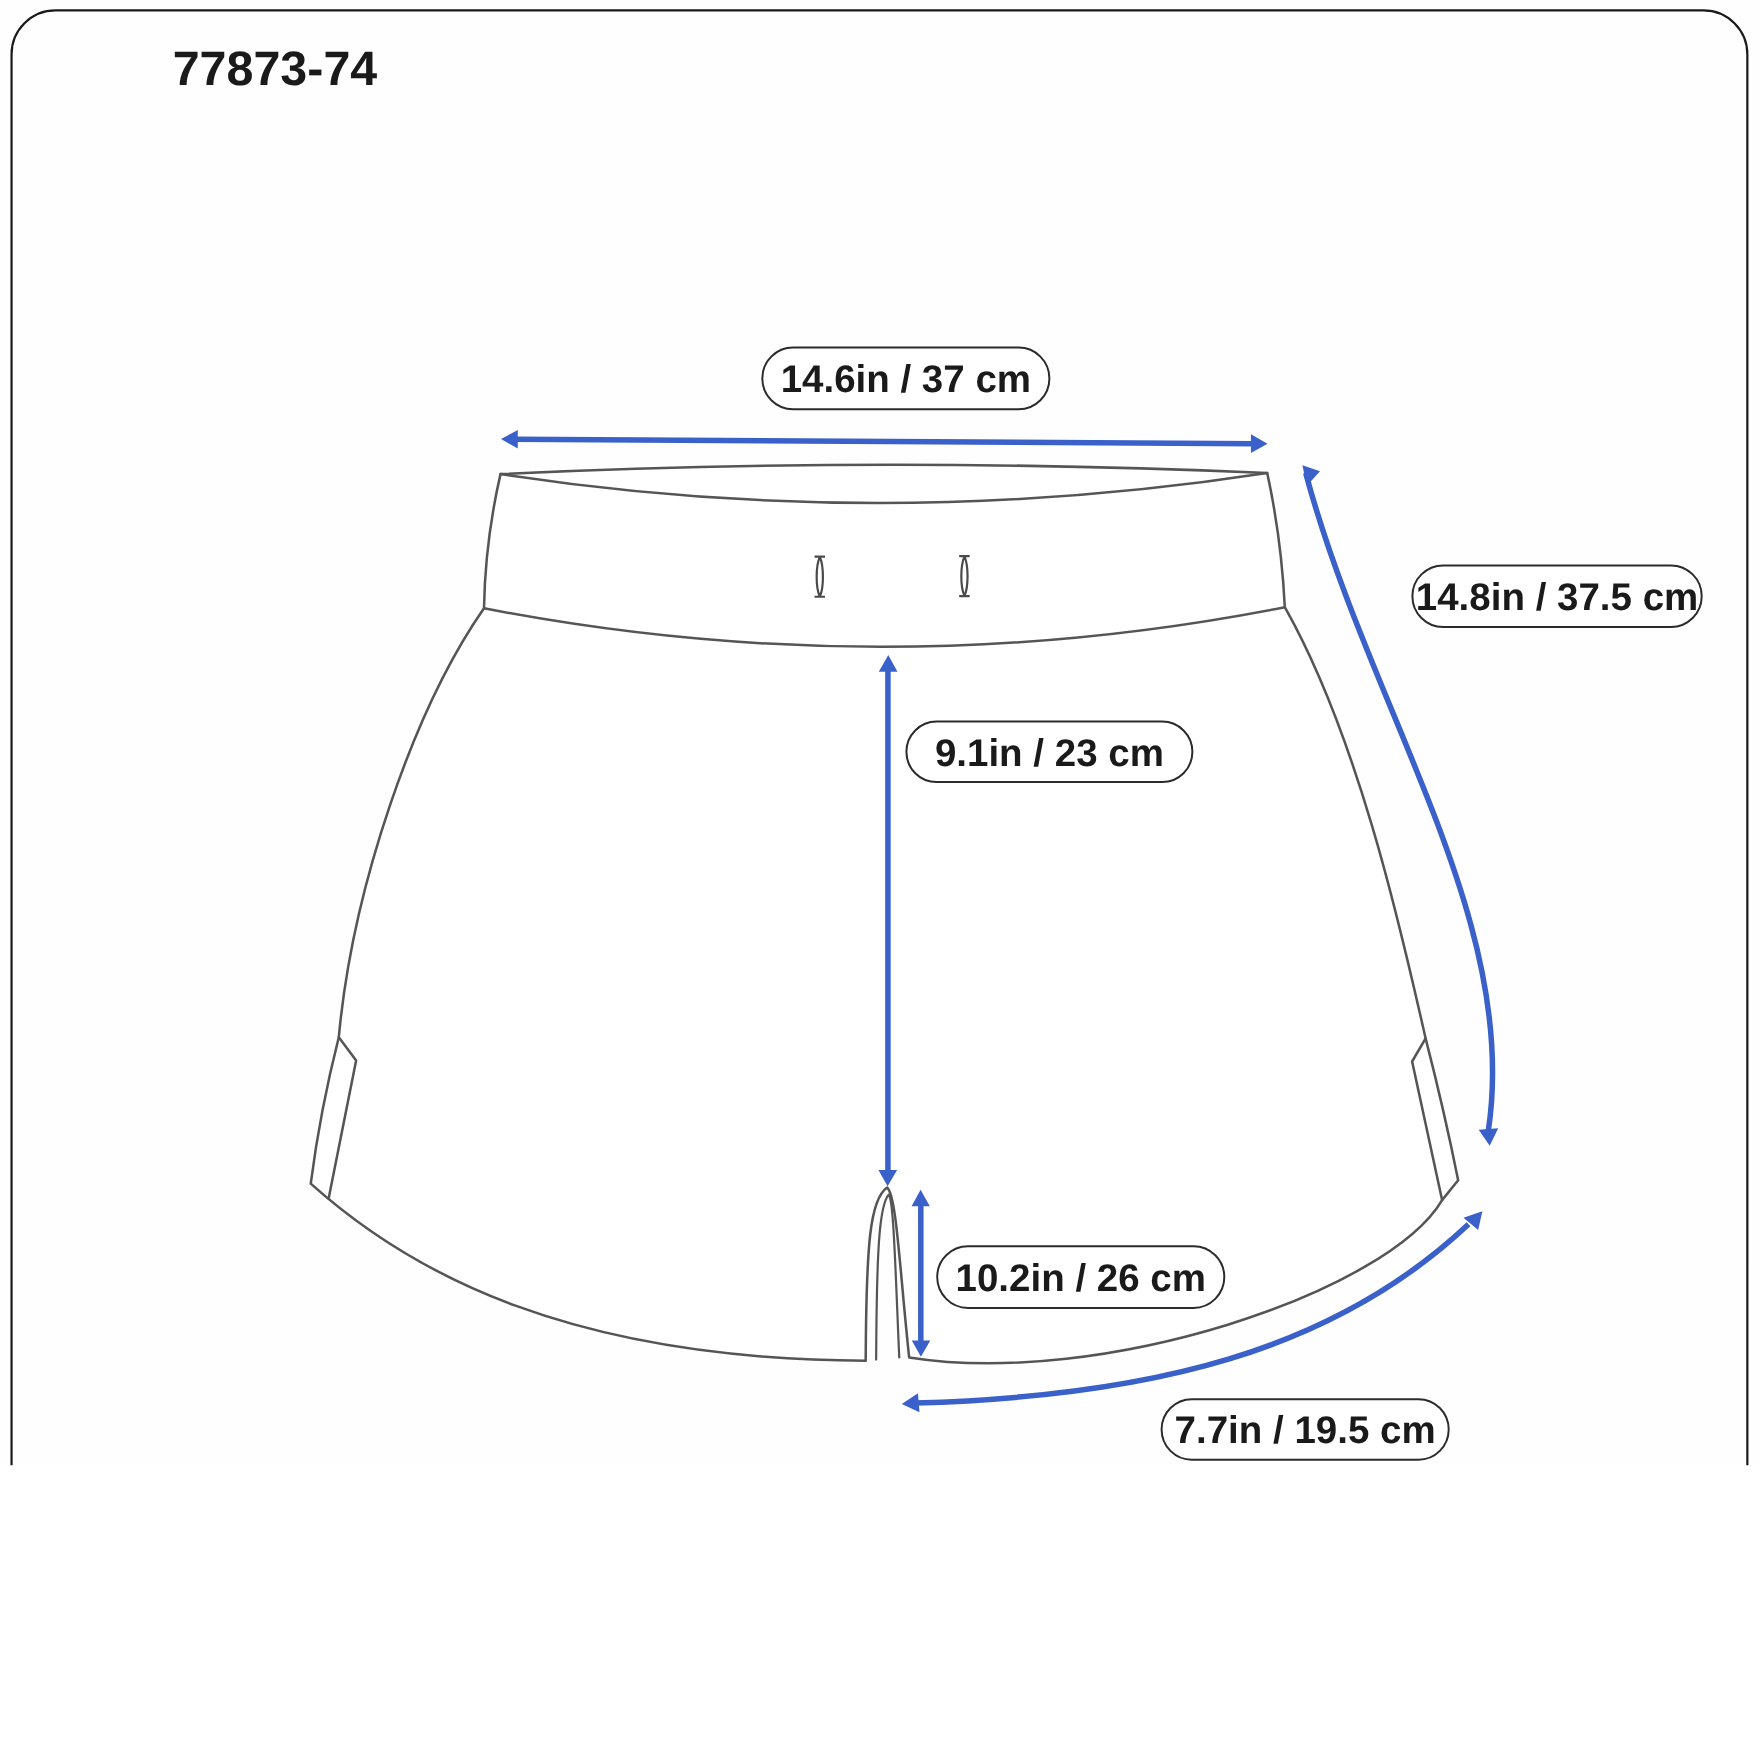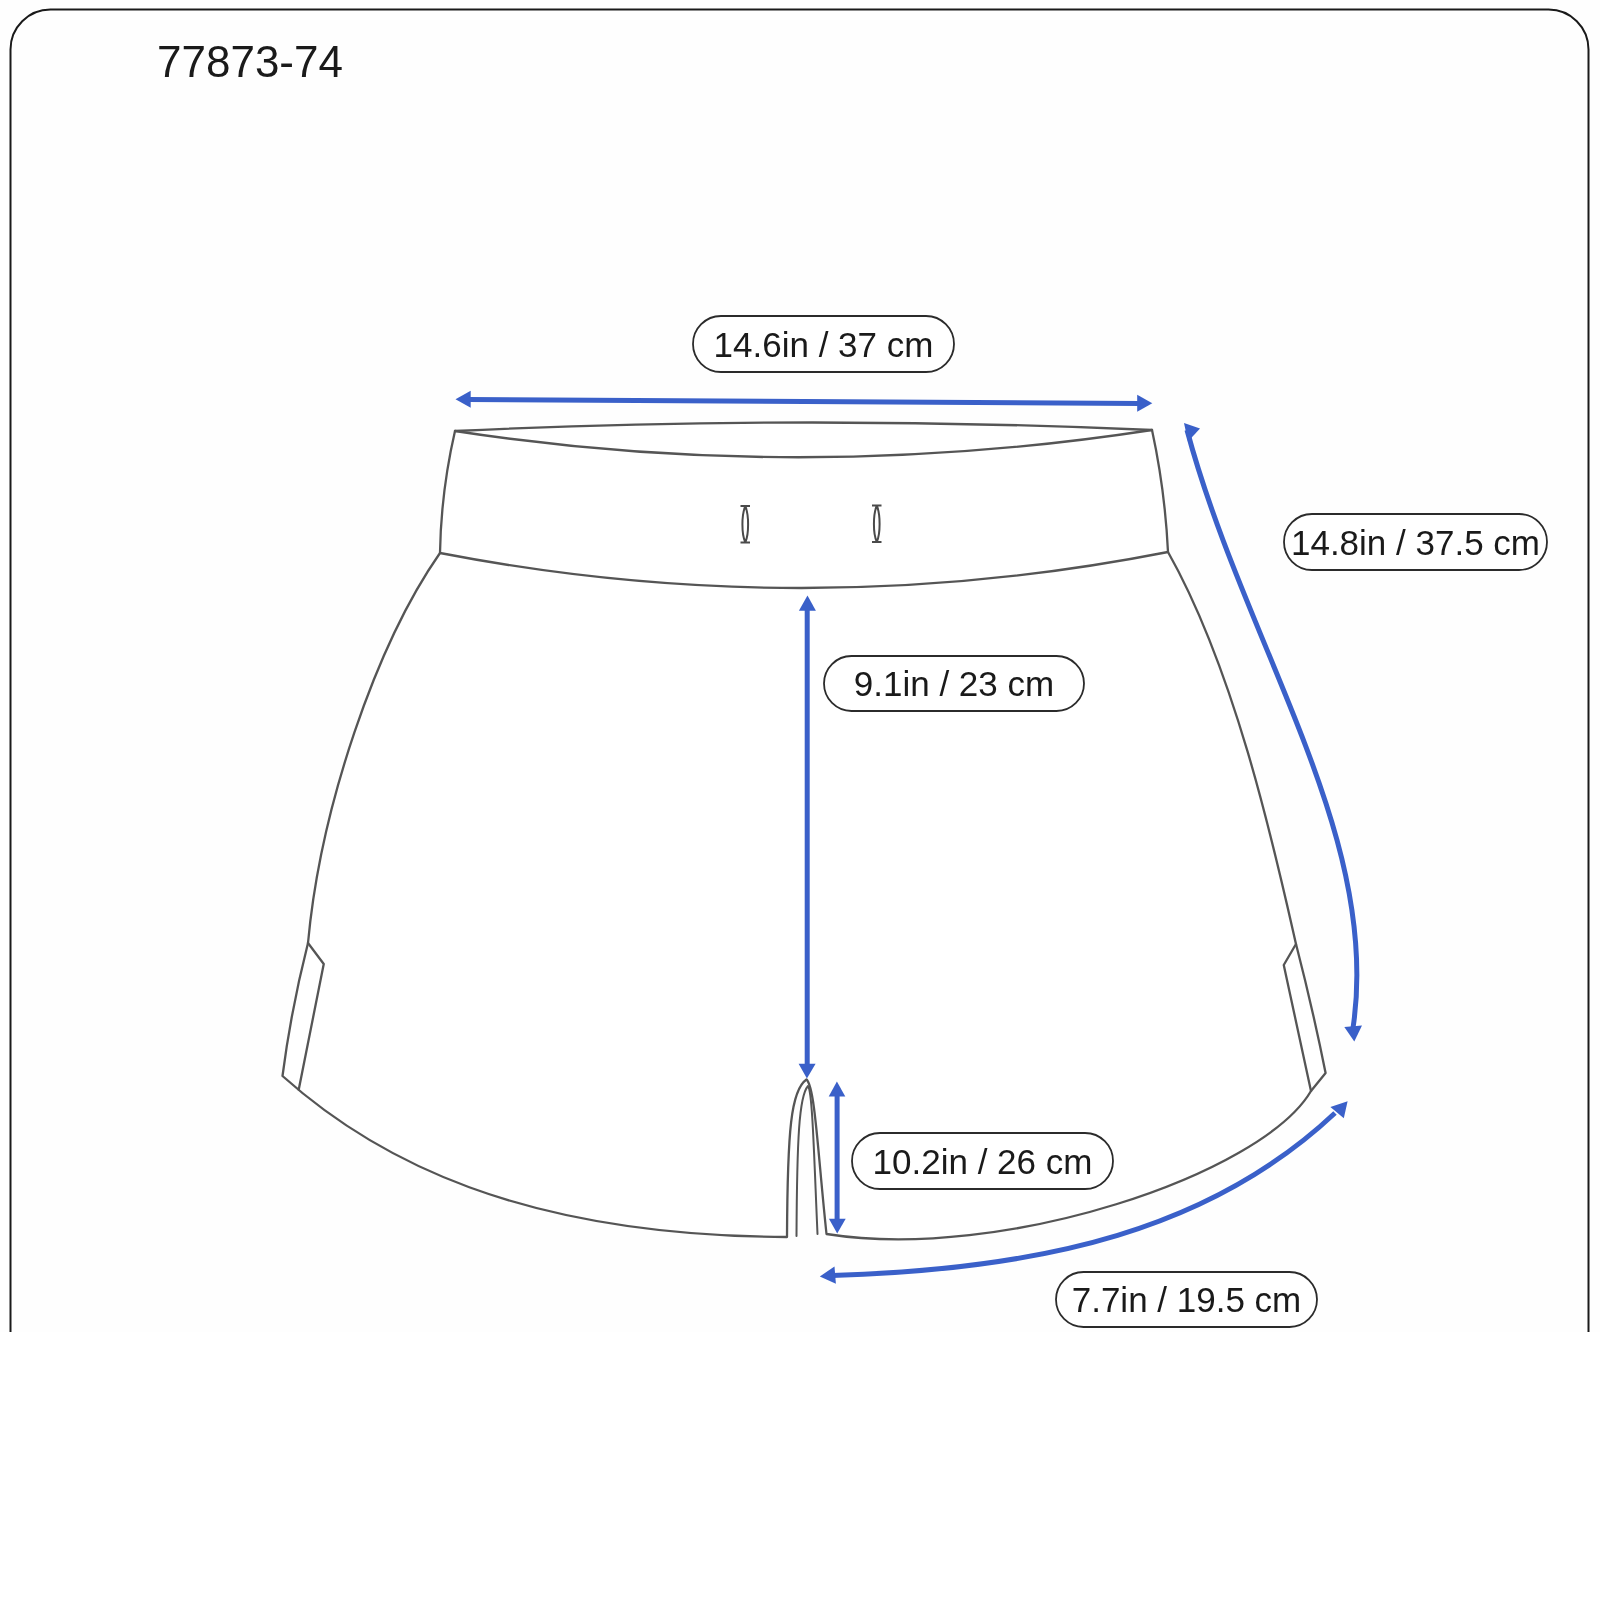--- a/index.html
+++ b/index.html
@@ -1,16 +1,16 @@
 <!DOCTYPE html>
 <html><head>
 <meta charset="utf-8">
 <style>
   html,body{margin:0;padding:0;background:#ffffff;}
-  .page{width:1600px;height:1332px;position:relative;font-family:"Liberation Sans", sans-serif;}
+  .page{width:1600px;height:1332px;position:relative;font-family:"Liberation Sans", sans-serif;font-weight:bold;}
   svg{display:block;}
   text{font-family:"Liberation Sans", sans-serif;fill:#1a1a1a;}
 </style>
 </head>
 <body>
 <div class="page">
 <svg width="1600" height="1600" viewBox="0 0 1600 1600">
 
   <rect x="0" y="0" width="1600" height="1600" fill="#fefefe"></rect>
 

